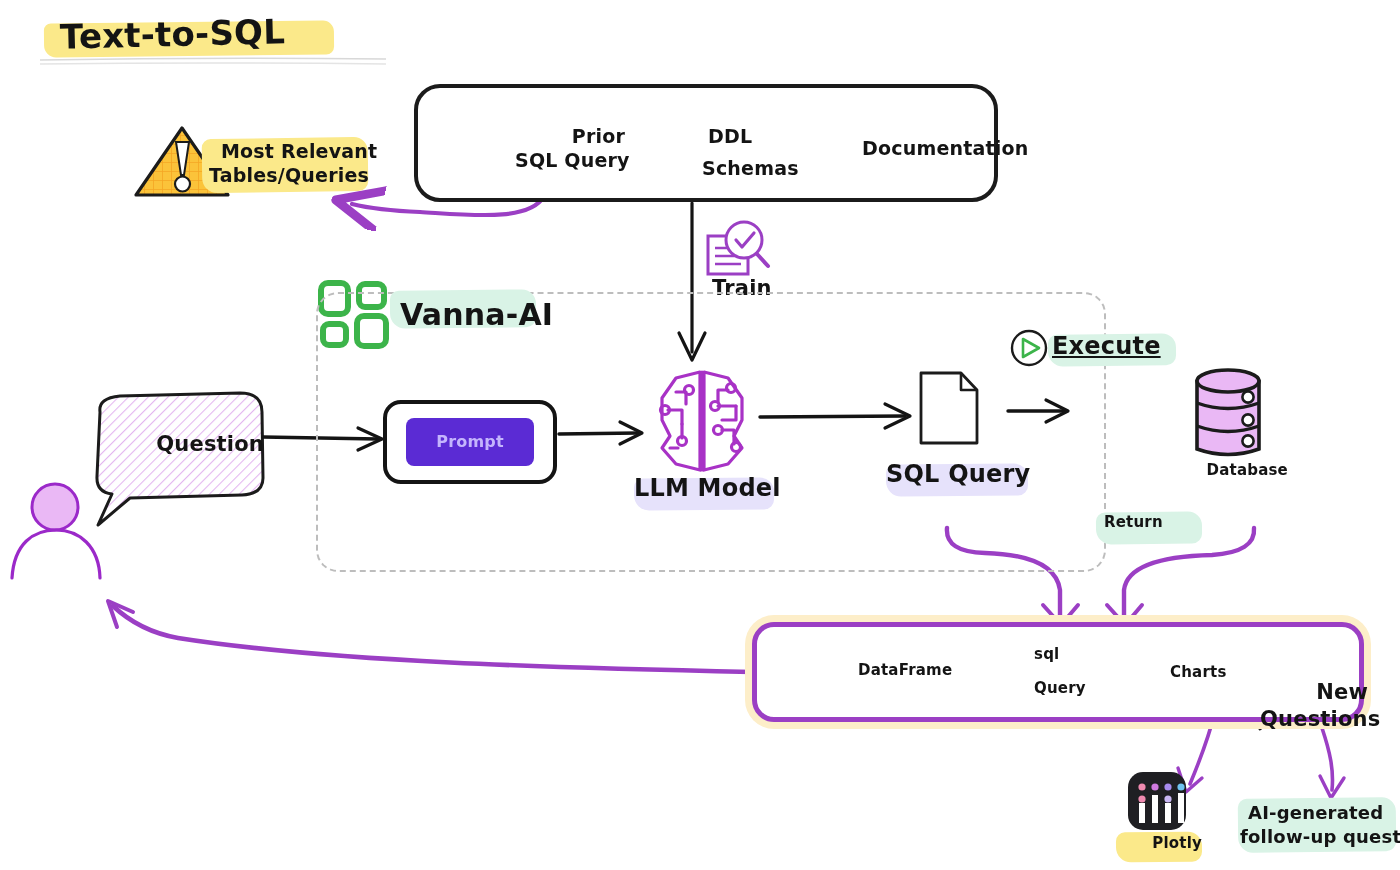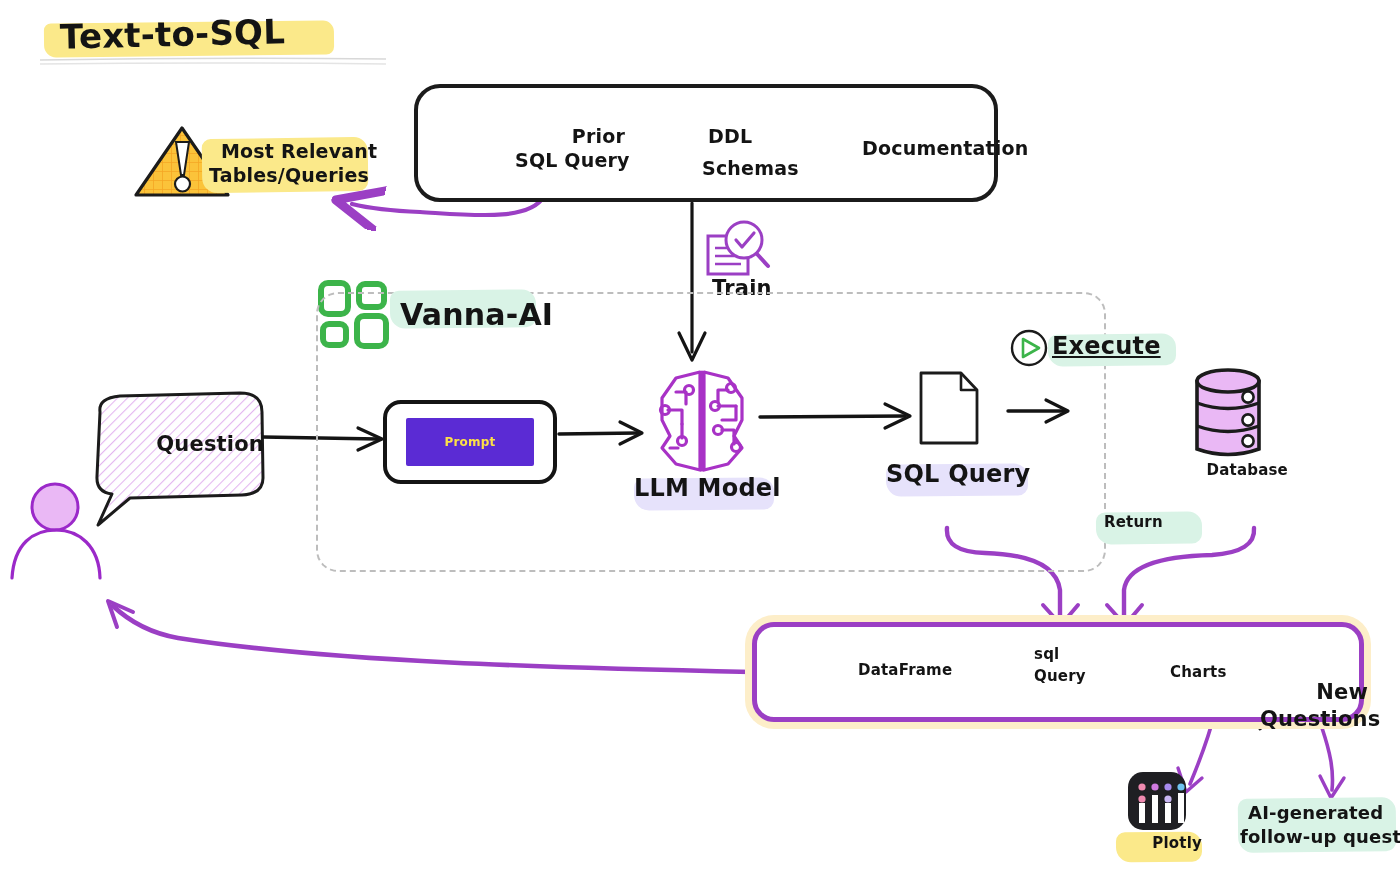--- a/index.html
+++ b/index.html
@@ -84,24 +84,24 @@
     left: 383px; top: 400px;
     width: 174px; height: 84px;
     border: 4px solid #141414;
     border-radius: 18px;
     background: #fff;
     display: flex; align-items: center; justify-content: center;
   }
   #prompt-inner {
     width: 128px; height: 48px;
     background: #5b2bd4;
-    border-radius: 2px;
+    border-radius: 8px;
     display: flex; align-items: center; justify-content: center;
-    color: #fde047;
-    font-size: 12px;
+    color: #c4b5fd;
+    font-size: 16px;
     font-weight: 700;
   }
   
   #results-box {
     left: 752px; top: 622px;
     width: 612px; height: 100px;
     border: 5px solid #9b3fc4;
     border-radius: 22px;
     background: #fff;
     box-shadow: 0 0 0 7px #fdeec9;
@@ -401,21 +401,21 @@
 </div>
 
 <div class="node" id="results-box"></div>
 
 <div class="node" style="left:858px; top:662px; width:110px;">
   <div class="hand t21">DataFrame</div>
 </div>
 
 <div class="node" style="left:1034px; top:646px; width:70px;">
   <div class="hand t21">sql</div>
-  <div class="hand t21" style="margin-top:4px;">Query</div>
+  <div class="hand t21" style="margin-top:16px;">Query</div>
 </div>
 
 <div class="node" style="left:1170px; top:664px; width:80px;">
   <div class="hand t21">Charts</div>
 </div>
 
 <div class="node" style="left:1260px; top:680px; width:100px;">
   <div class="hand t20 center" style="width:92px; margin-left:16px;">New</div>
   <div class="hand t20 center" style="width:104px; margin-top:2px;">Questions</div>
 </div>

